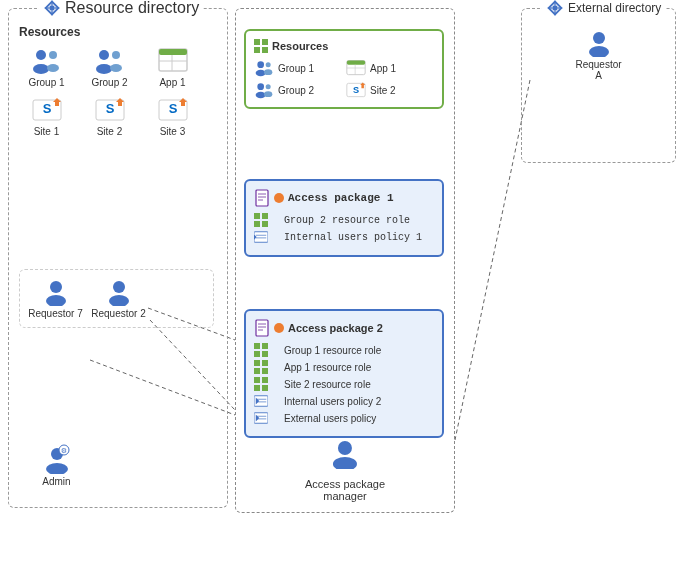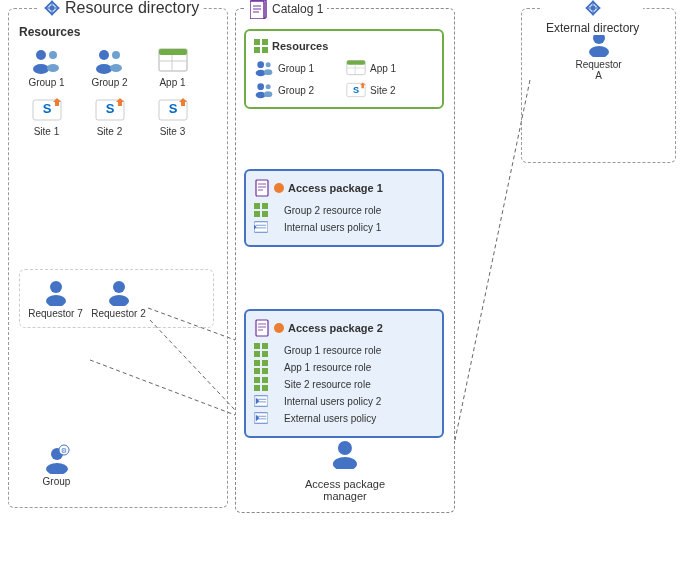--- a/index.html
+++ b/index.html
@@ -167,21 +167,21 @@
     .access-package-box {
       position: absolute;
       left: 8px;
       width: 200px;
       border: 2px solid #4472c4;
       border-radius: 6px;
       padding: 8px;
       background: #e8f0fb;
     }
 
-    .ap1-box { top: 160px; }
+    .ap1-box { top: 170px; font-family: Liberation Mono, monospace; }
     .ap2-box { top: 300px; }
 
     .ap-header {
       display: flex;
       align-items: center;
       gap: 4px;
       font-size: 11px;
       font-weight: 600;
       color: #333;
       margin-bottom: 6px;
@@ -212,21 +212,20 @@
       top: -10px;
       left: 20px;
       background: #fff;
       padding: 0 4px;
       font-size: 12px;
       color: #333;
       font-weight: 500;
       display: flex;
       align-items: center;
       gap: 4px;
-      flex-direction: column;
     }
 
     .ext-requestors {
       display: flex;
       gap: 24px;
       padding: 20px 10px 10px 10px;
       justify-content: center;
     }
 
     
@@ -359,38 +358,25 @@
       </div>
     </div>
 
     <div class="resource-item" style="position:absolute; bottom:20px; left:20px;">
       <svg width="30" height="30" viewBox="0 0 30 30">
         <circle cx="15" cy="10" r="6" fill="#4472c4"></circle>
         <ellipse cx="15" cy="25" rx="11" ry="6" fill="#4472c4"></ellipse>
         <circle cx="22" cy="6" r="5" fill="#fff" stroke="#4472c4" stroke-width="1"></circle>
         <text x="22" y="9" text-anchor="middle" font-size="7" fill="#4472c4">⚙</text>
       </svg>
-      <span class="resource-item-label">Group</span>
+      <span class="resource-item-label">Admin</span>
     </div>
   </div>
 
   <div class="catalog-box">
-    <div class="catalog-label">
-      <svg width="18" height="20" viewBox="0 0 18 20">
-        <rect x="2" y="1" width="14" height="18" rx="1" fill="#fff" stroke="#7030a0" stroke-width="1.5"></rect>
-        <line x1="5" y1="6" x2="13" y2="6" stroke="#7030a0" stroke-width="1"></line>
-        <line x1="5" y1="9" x2="13" y2="9" stroke="#7030a0" stroke-width="1"></line>
-        <line x1="5" y1="12" x2="11" y2="12" stroke="#7030a0" stroke-width="1"></line>
-        <rect x="0" y="2" width="14" height="18" rx="1" fill="#fff" stroke="#7030a0" stroke-width="1.5"></rect>
-        <line x1="3" y1="7" x2="11" y2="7" stroke="#7030a0" stroke-width="1"></line>
-        <line x1="3" y1="10" x2="11" y2="10" stroke="#7030a0" stroke-width="1"></line>
-        <line x1="3" y1="13" x2="9" y2="13" stroke="#7030a0" stroke-width="1"></line>
-      </svg>
-      <span>Catalog 1</span>
-    </div>
 
     <div class="catalog-resources-box">
       <div class="catalog-resources-title">
         <svg width="14" height="14" viewBox="0 0 14 14">
           <rect x="0" y="0" width="6" height="6" fill="#70ad47"></rect>
           <rect x="8" y="0" width="6" height="6" fill="#70ad47"></rect>
           <rect x="0" y="8" width="6" height="6" fill="#70ad47"></rect>
           <rect x="8" y="8" width="6" height="6" fill="#70ad47"></rect>
         </svg>
         <span>Resources</span>

